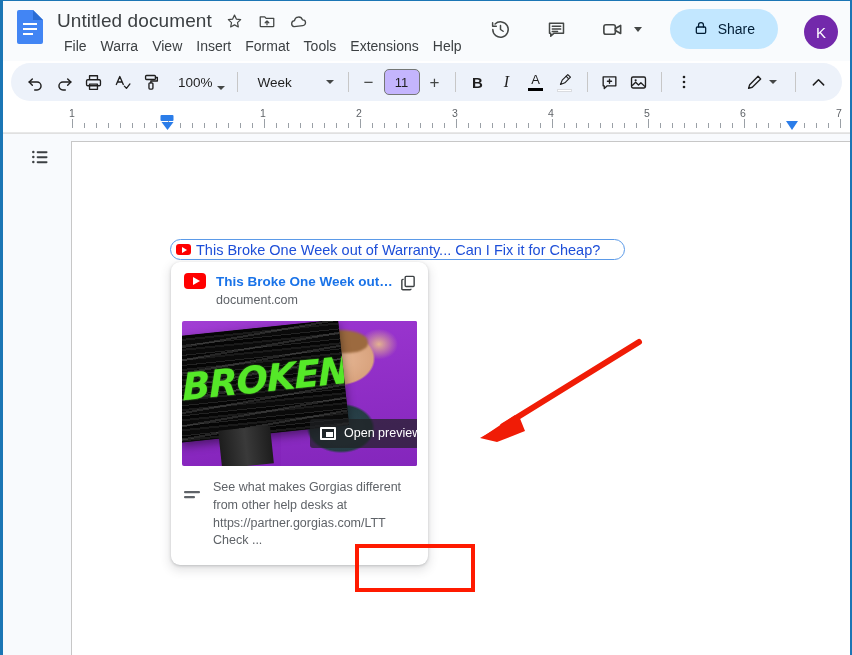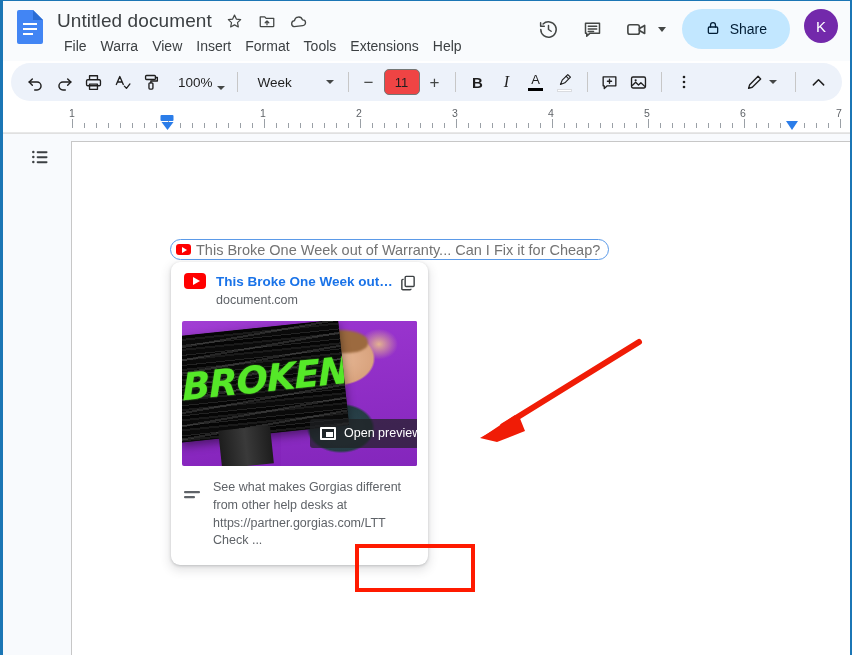--- a/index.html
+++ b/index.html
@@ -44,21 +44,21 @@
   }
   .menubar { display: flex; align-items: center; height: 24px; padding-left: 4px; }
   .menu-item {
     font-size: 14px; color: #3c4043;
     padding: 2px 7px; border-radius: 4px; cursor: pointer;
     white-space: nowrap;
   }
 
   .header-right {
     position: absolute; right: 12px; top: 8px;
-    display: flex; align-items: flex-start; gap: 4px;
+    display: flex; align-items: flex-end; gap: 16px;
   }
   .hicon {
     width: 40px; height: 40px; border-radius: 50%;
     display: flex; align-items: center; justify-content: center;
     color: #444746; cursor: pointer;
   }
   .meet-wrap { display:flex; align-items:center; cursor:pointer; }
   .caret-small {
     width: 0; height: 0;
     border-left: 4.5px solid transparent;
@@ -111,21 +111,21 @@
   }
   .fontsize-group { display: flex; align-items: center; gap: 3px; }
   .fs-btn {
     width: 24px; height: 24px; border-radius: 50%;
     display:flex; align-items:center; justify-content:center;
     font-size: 17px; color:#444746; cursor:pointer; line-height:1;
   }
   .fs-box {
     width: 36px; height: 26px; border: 1px solid #747775; border-radius: 5px;
     display:flex; align-items:center; justify-content:center;
-    font-size: 13px; color:#1f1f1f; background: #ef4444; cursor: text;
+    font-size: 13px; color:#1f1f1f; background: #c4b5fd; cursor: text;
   }
   .tb-end { margin-left: auto; display: flex; align-items: center; gap:1px; }
 
   
   .ruler {
     height: 28px; background: #ffffff; position: relative;
     border-bottom: 1px solid #e0e0e0;
   }
   .ruler-line { position:absolute; left:0; right:0; bottom:0; height:1px; background:#e8e8e8; }
   .tick { position: absolute; background: #9aa0a6; }
@@ -169,22 +169,22 @@
     border: 1px solid #c7c7c7; border-bottom: none; border-right: none;
   }
 
   
   .link-chip {
     position: absolute; left: 98px; top: 97px;
     height: 21px;
     border: 1px solid #5b9ae8; border-radius: 11px;
     background: #ffffff;
     display: flex; align-items: center; gap: 5px;
-    padding: 0 8px 0 5px;
-    font-size: 14.5px; color: #737373; white-space: nowrap;
+    padding: 0 24px 0 5px;
+    font-size: 14.5px; color: #1d4ed8; white-space: nowrap;
     cursor: pointer;
   }
   .yt-badge {
     width: 15px; height: 11px; background: #ff0000; border-radius: 3px;
     display:flex; align-items:center; justify-content:center; flex:0 0 auto;
   }
   .yt-badge .play {
     width:0;height:0;border-left:5px solid #fff;
     border-top:3px solid transparent;border-bottom:3px solid transparent;
     margin-left:1px;

